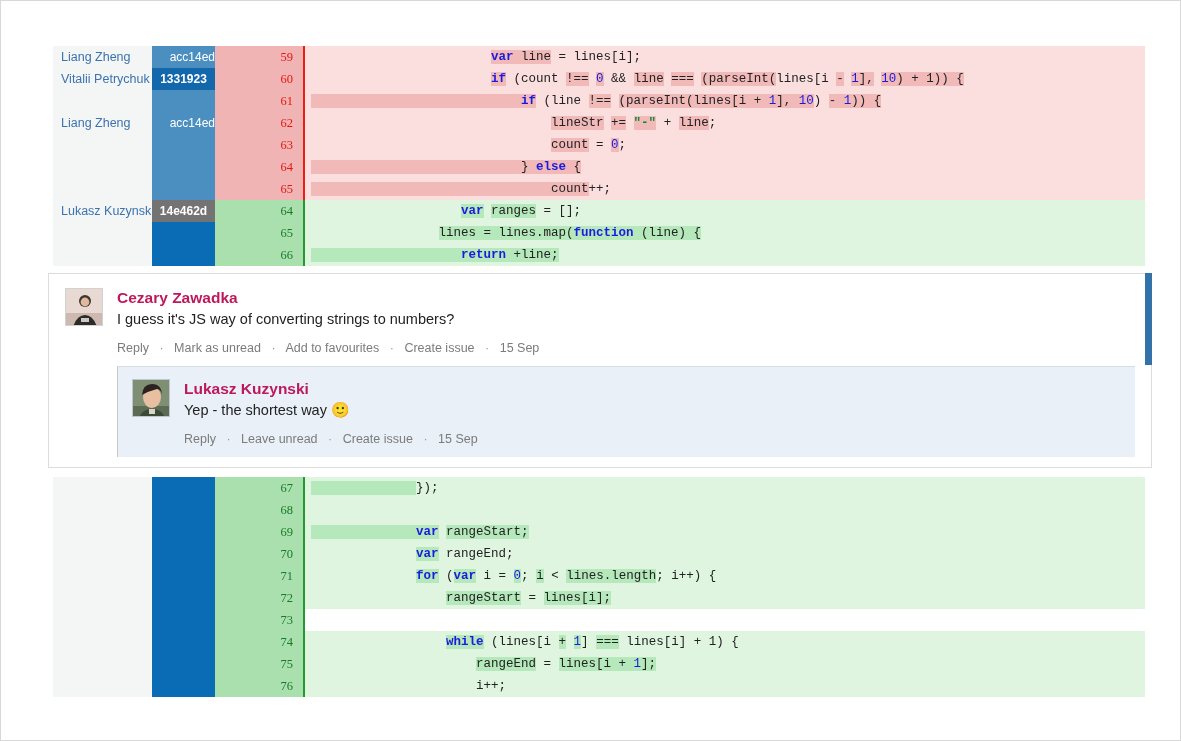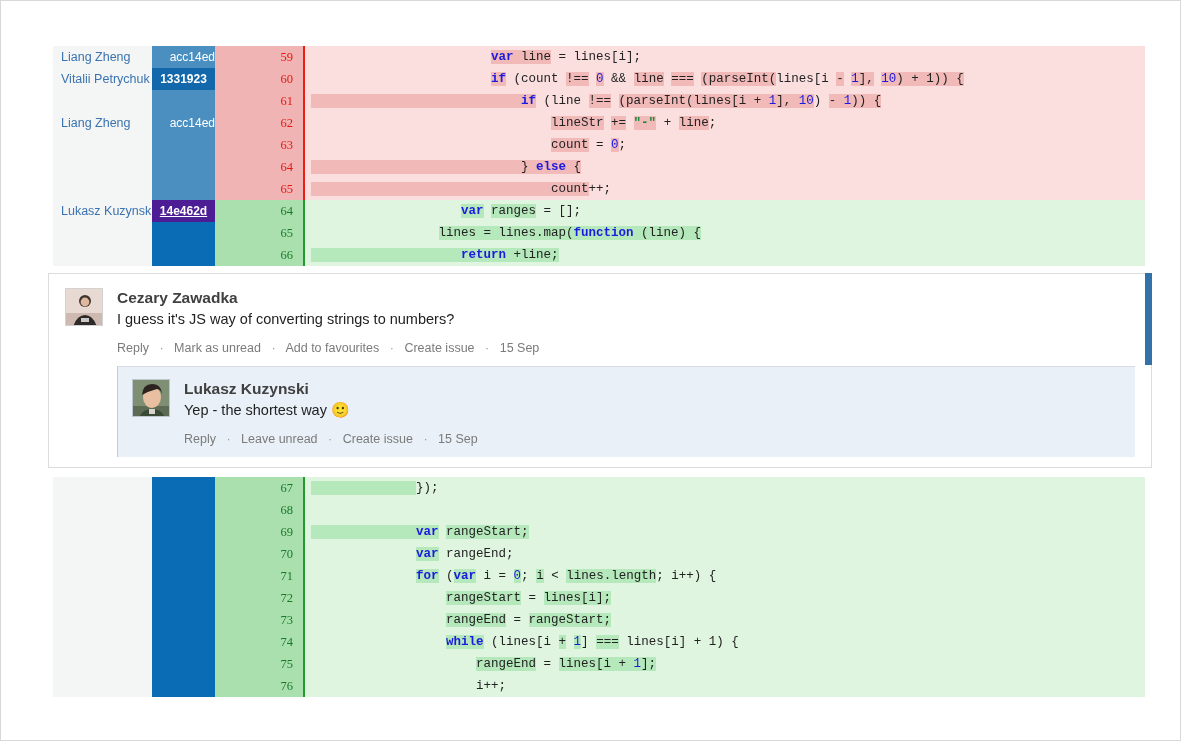--- a/index.html
+++ b/index.html
@@ -48,21 +48,21 @@
     font-family: "Liberation Sans", sans-serif;
     font-size: 12px;
     font-weight: bold;
     color: #ffffff;
     text-align: center;
     box-sizing: border-box;
     overflow: hidden;
   }
   .c-hash.shade-a { background: #4a8fc0; font-weight: normal; text-align: right; }
   .c-hash.shade-b { background: #1268ab; }
-  .c-hash.shade-c { background: #4c1d95; text-decoration: underline; }
+  .c-hash.shade-c { background: #737373; }
   .c-hash.blank   { background: #4a8fc0; }
   .c-hash.blank-d { background: #0a6cb4; }
 
   
   .c-lineno {
     width: 90px; flex: 0 0 90px;
     text-align: right;
     padding-right: 10px;
     box-sizing: border-box;
     font-size: 12.5px;
@@ -114,21 +114,21 @@
     position: absolute;
     left: 16px; top: 14px;
     width: 38px; height: 38px;
     border: 1px solid #d2d2d2;
     box-sizing: border-box;
     overflow: hidden;
   }
   .avatar svg { display: block; }
   .comment-content { margin-left: 52px; }
   .comment-author {
-    color: #404040;
+    color: #be185d;
     font-size: 15.5px;
     font-weight: bold;
     line-height: 20px;
     margin-bottom: 1px;
   }
   .comment-text {
     color: #222222;
     font-size: 14.5px;
     line-height: 20px;
   }
@@ -241,19 +241,19 @@
     </div>
   </div>
 
   <div class="diff-block" id="diff-bottom" style="top:476px;">
       <div class="diff-row row-add"><div class="c-author"></div><div class="c-hash blank-d"></div><div class="c-lineno">67</div><div class="c-code"><span class="pl hl">              </span><span class="pl">});</span></div></div>
       <div class="diff-row row-add"><div class="c-author"></div><div class="c-hash blank-d"></div><div class="c-lineno">68</div><div class="c-code"><span class="pl"></span></div></div>
       <div class="diff-row row-add"><div class="c-author"></div><div class="c-hash blank-d"></div><div class="c-lineno">69</div><div class="c-code"><span class="pl hl">              </span><span class="kw hl">var</span><span class="pl"> </span><span class="pl hl">rangeStart;</span></div></div>
       <div class="diff-row row-add"><div class="c-author"></div><div class="c-hash blank-d"></div><div class="c-lineno">70</div><div class="c-code"><span class="pl">              </span><span class="kw hl">var</span><span class="pl"> rangeEnd;</span></div></div>
       <div class="diff-row row-add"><div class="c-author"></div><div class="c-hash blank-d"></div><div class="c-lineno">71</div><div class="c-code"><span class="pl">              </span><span class="kw hl">for</span><span class="pl"> (</span><span class="kw hl">var</span><span class="pl"> i = </span><span class="num hl">0</span><span class="pl">; </span><span class="pl hl">i</span><span class="pl"> &lt; </span><span class="pl hl">lines.length</span><span class="pl">; i++) {</span></div></div>
       <div class="diff-row row-add"><div class="c-author"></div><div class="c-hash blank-d"></div><div class="c-lineno">72</div><div class="c-code"><span class="pl">                  </span><span class="pl hl">rangeStart</span><span class="pl"> = </span><span class="pl hl">lines[i];</span></div></div>
-      <div class="diff-row row-add"><div class="c-author"></div><div class="c-hash blank-d"></div><div class="c-lineno">73</div><div class="c-code"><span class="pl">                  </span><span class="pl hl">rangeEnd</span><span class="pl"> = </span><span class="pl hl">rangeStart;</span></div></div>
+      <div class="diff-row row-add"><div class="c-author"></div><div class="c-hash blank-d"></div><div class="c-lineno">73</div></div>
       <div class="diff-row row-add"><div class="c-author"></div><div class="c-hash blank-d"></div><div class="c-lineno">74</div><div class="c-code"><span class="pl">                  </span><span class="kw hl">while</span><span class="pl"> (lines[i </span><span class="op hl">+</span><span class="pl"> </span><span class="num hl">1</span><span class="pl">] </span><span class="op hl">===</span><span class="pl"> lines[i] + 1) {</span></div></div>
       <div class="diff-row row-add"><div class="c-author"></div><div class="c-hash blank-d"></div><div class="c-lineno">75</div><div class="c-code"><span class="pl">                      </span><span class="pl hl">rangeEnd</span><span class="pl"> = </span><span class="pl hl">lines[i + </span><span class="num hl">1</span><span class="pl hl">];</span></div></div>
       <div class="diff-row row-add"><div class="c-author"></div><div class="c-hash blank-d"></div><div class="c-lineno">76</div><div class="c-code"><span class="pl">                      </span><span class="pl">i++;</span></div></div>
     </div>
 
 </div>
 
 </body></html>

